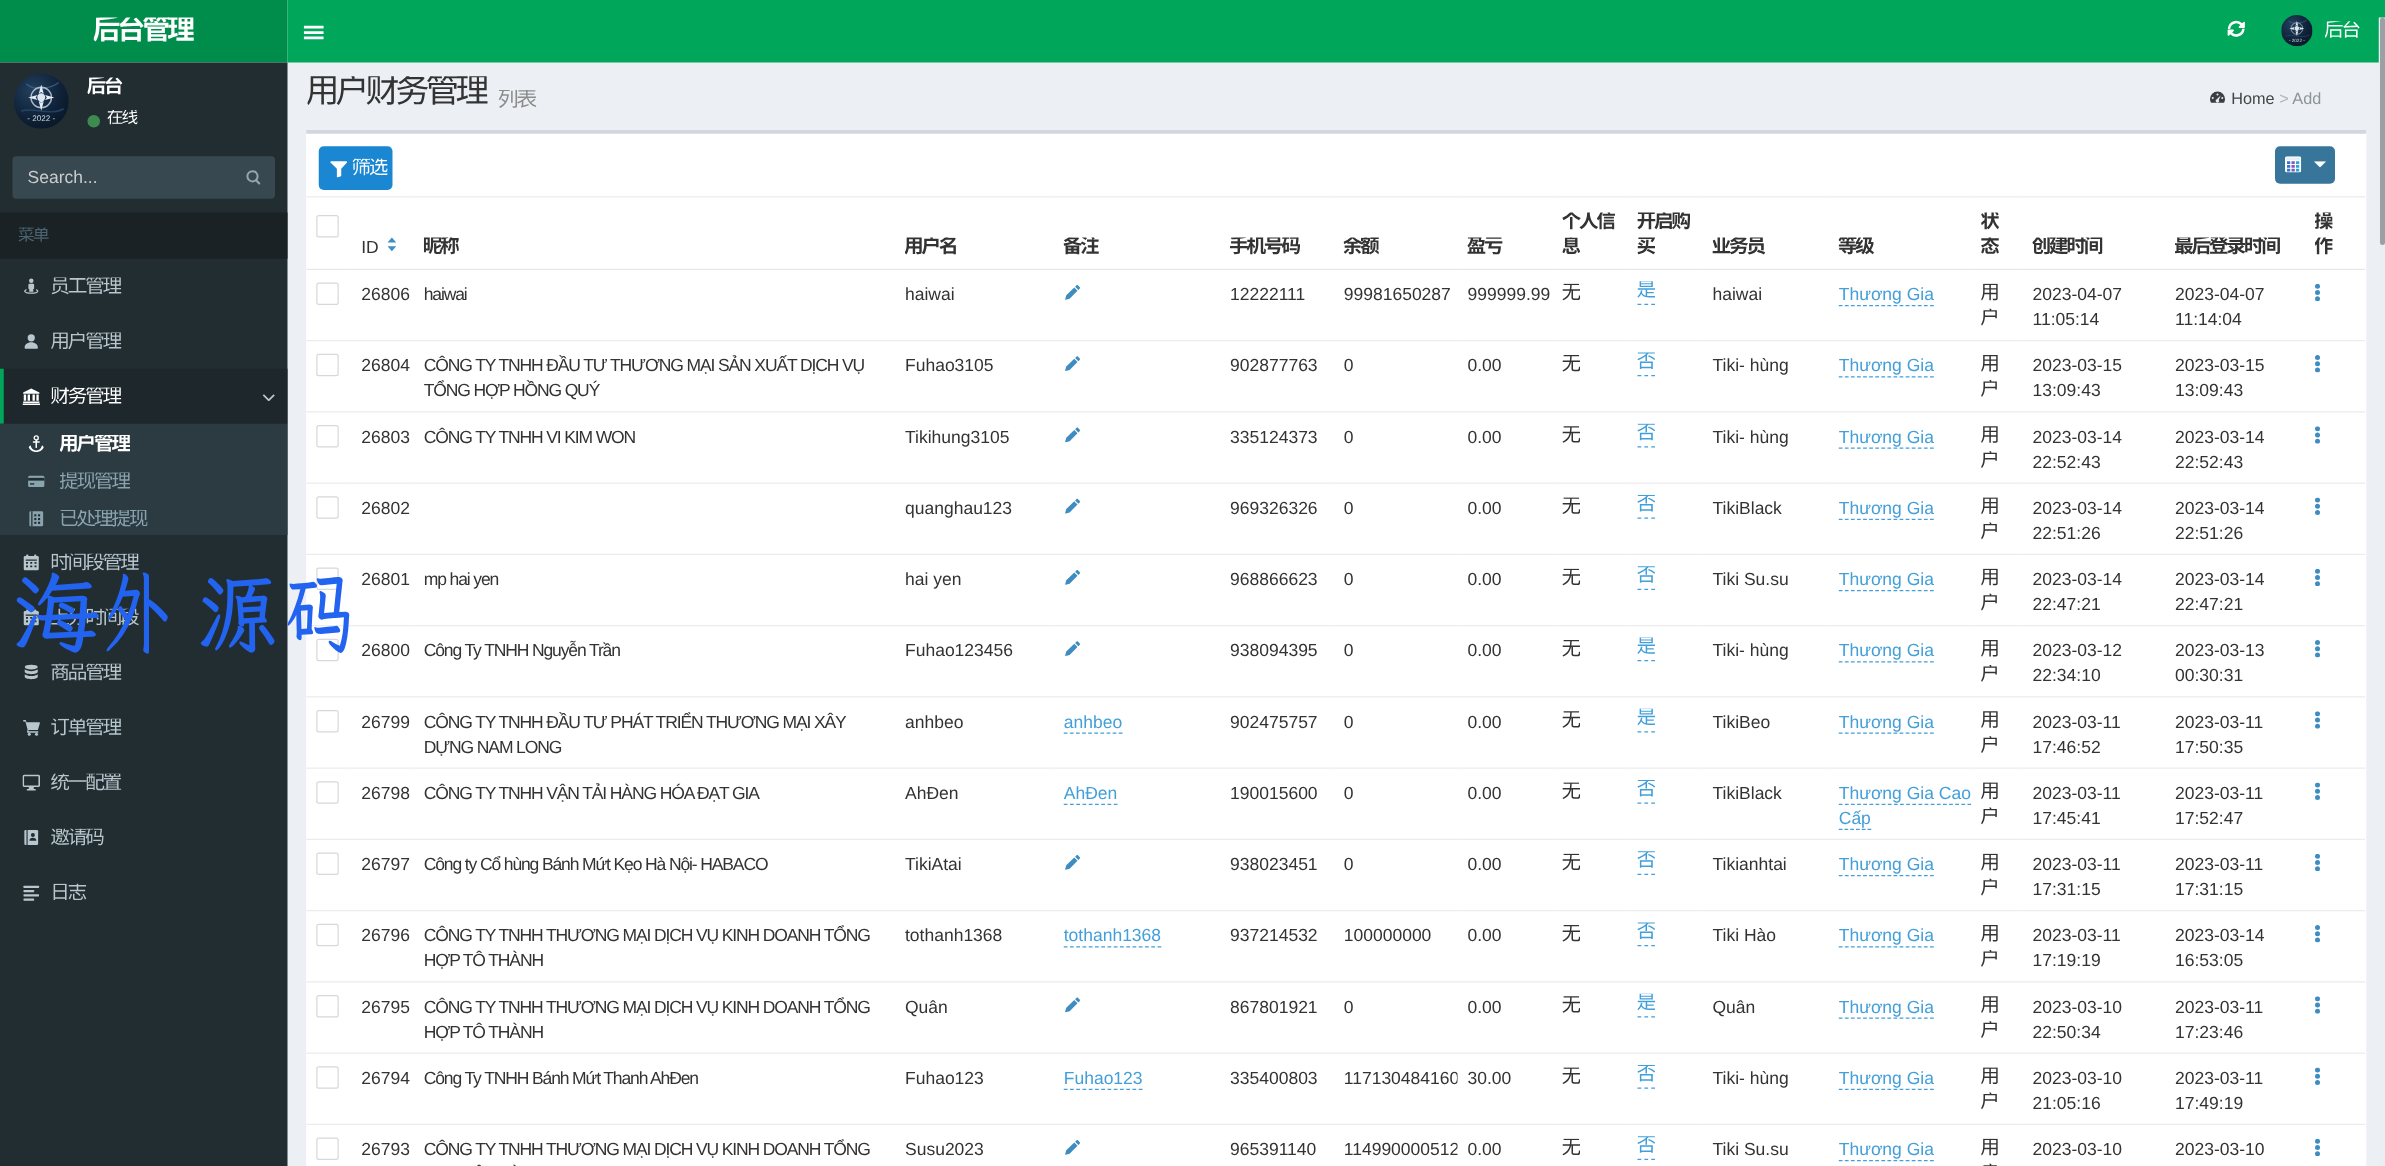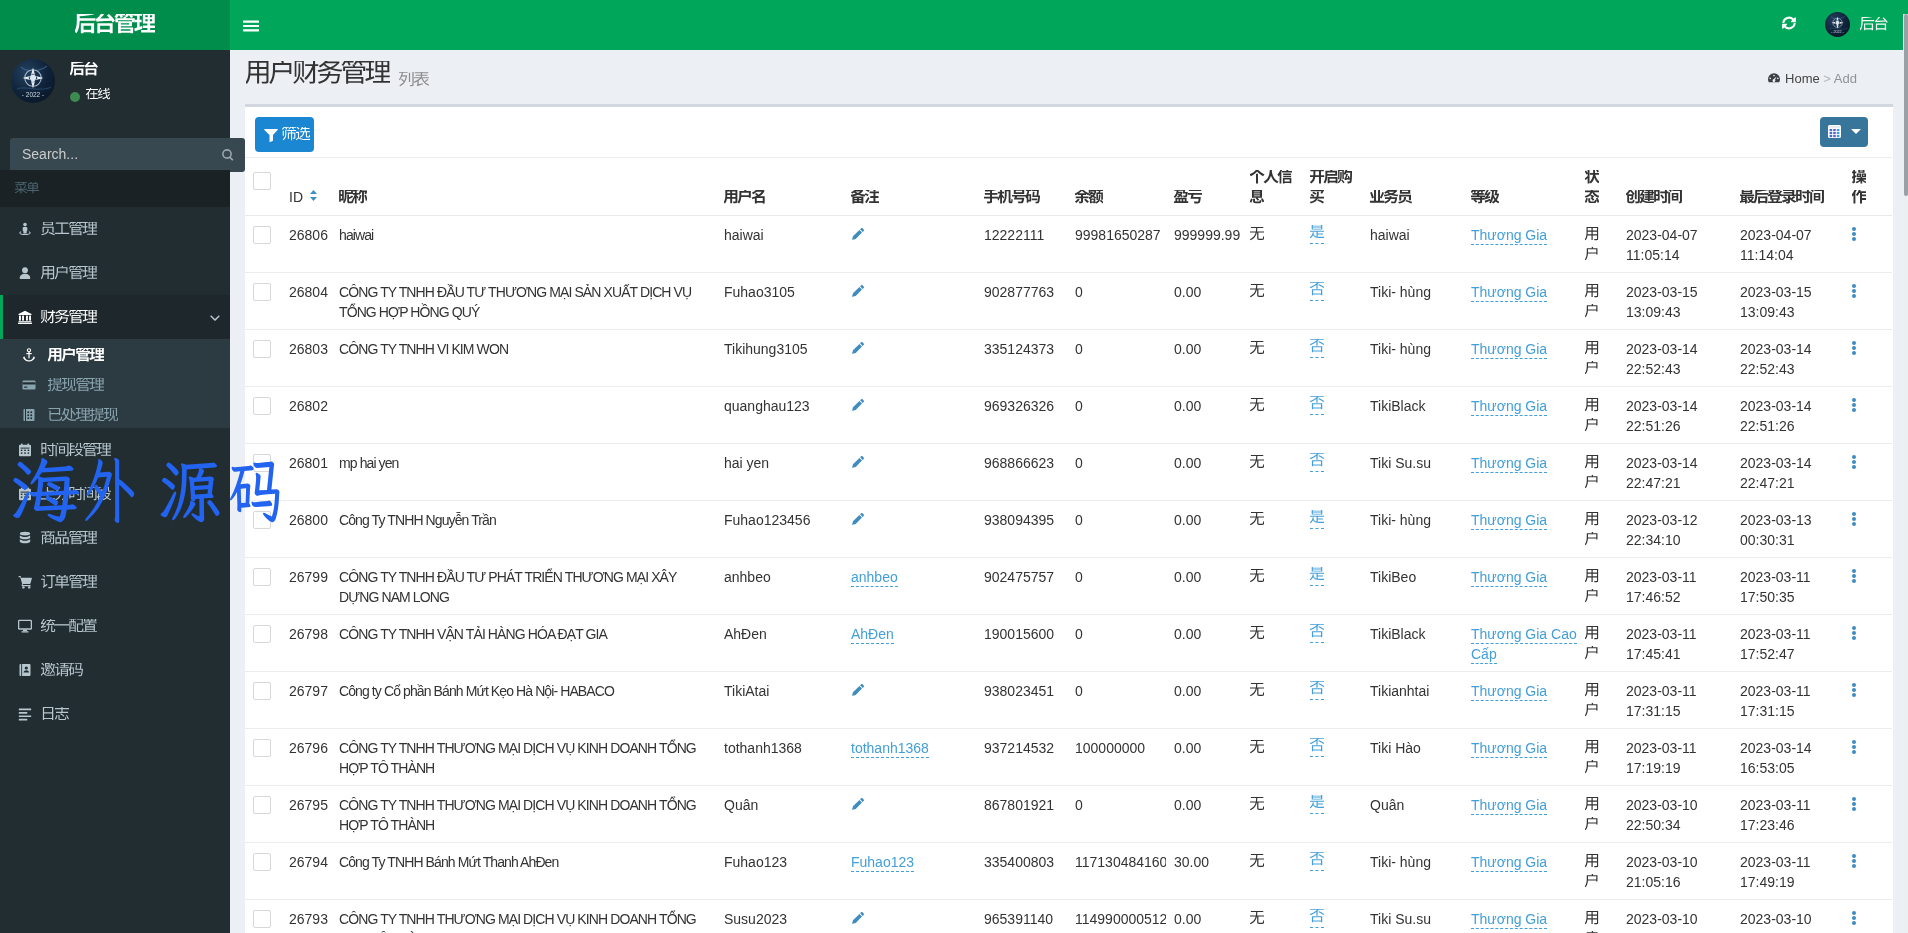--- a/index.html
+++ b/index.html
@@ -1,18 +1,18 @@
 <!DOCTYPE html>
 <html><head><meta charset="utf-8"><style>
 *{margin:0;padding:0;box-sizing:content-box}
 body{font-family:"Liberation Sans",sans-serif;width:1908px;height:933px;overflow:hidden;background:#ecf0f5;position:relative;font-size:14px;color:#333}
 #logo{position:absolute;left:0;top:0;width:230px;height:50px;background:#008d4c;text-align:center}
 #navbar{position:absolute;left:230px;top:0;width:1678px;height:50px;background:#00a65a}
 #sidebar{position:absolute;left:0;top:50px;width:230px;height:883px;background:#222d32}
-#search{position:absolute;left:10px;top:88px;width:235px;height:34px;background:#374850;border-radius:3px}
+#search{position:absolute;left:10px;top:75px;width:210px;height:34px;background:#374850;border-radius:3px}
 #search span.ph{position:absolute;left:12px;top:8px;color:#ccc;font-size:14px}
 #search .sic{position:absolute;left:auto;right:10px;top:10px;color:#9aa5aa}
 #menuhdr{position:absolute;left:0;top:120px;width:230px;height:37px;background:#1a2226}
 .mi{position:absolute;left:0;width:230px;height:44px}
 .mi.active{background:#1e282c;border-left:3px solid #00a65a;width:227px}
 .mi .mic{position:absolute;left:18px;top:15px;color:#b8c7ce;width:14px;text-align:center}
 .mi.active .mic{left:15px;color:#fff}
 .mi .mlb{position:absolute;left:41px;top:12px}
 .mi.active .mlb{left:38px}
 .mi .chev{position:absolute;right:10px;top:17px;color:#b8c7ce}
@@ -918,21 +918,21 @@
             <div style="margin-top:2px"><svg width="4" height="14" viewBox="0 0 4 14" style="vertical-align:top;" fill="#3f8cc0">
                 <circle cx="2" cy="2" r="2"></circle>
                 <circle cx="2" cy="7" r="2"></circle>
                 <circle cx="2" cy="12" r="2"></circle>
               </svg></div>
           </td>
         </tr>
 <tr>
           <td><span class="cb"></span></td>
           <td>26797</td>
-          <td class="nk">Công ty Cổ phần Bánh Mứt Kẹo Hà Nội- HABACO</td>
+          <td class="nk">Công ty Cổ hùng Bánh Mứt Kẹo Hà Nội- HABACO</td>
           <td>TikiAtai</td>
           <td>
             <div style="margin-top:2px"><svg width="14" height="14" viewBox="0 0 14 14" style="vertical-align:top;" fill="#3f8cc0">
                 <path d="M10.1 1.3c.4-.4 1-.4 1.4 0l1.2 1.2c.4.4.4 1 0 1.4l-1 1L9.1 2.3zM8.4 3 11 5.6 4.7 11.9l-3.2.9c-.3.1-.5-.2-.4-.4l.9-3.2z"></path>
               </svg></div>
           </td>
           <td>938023451</td>
           <td>0</td>
           <td>0.00</td>
           <td>

